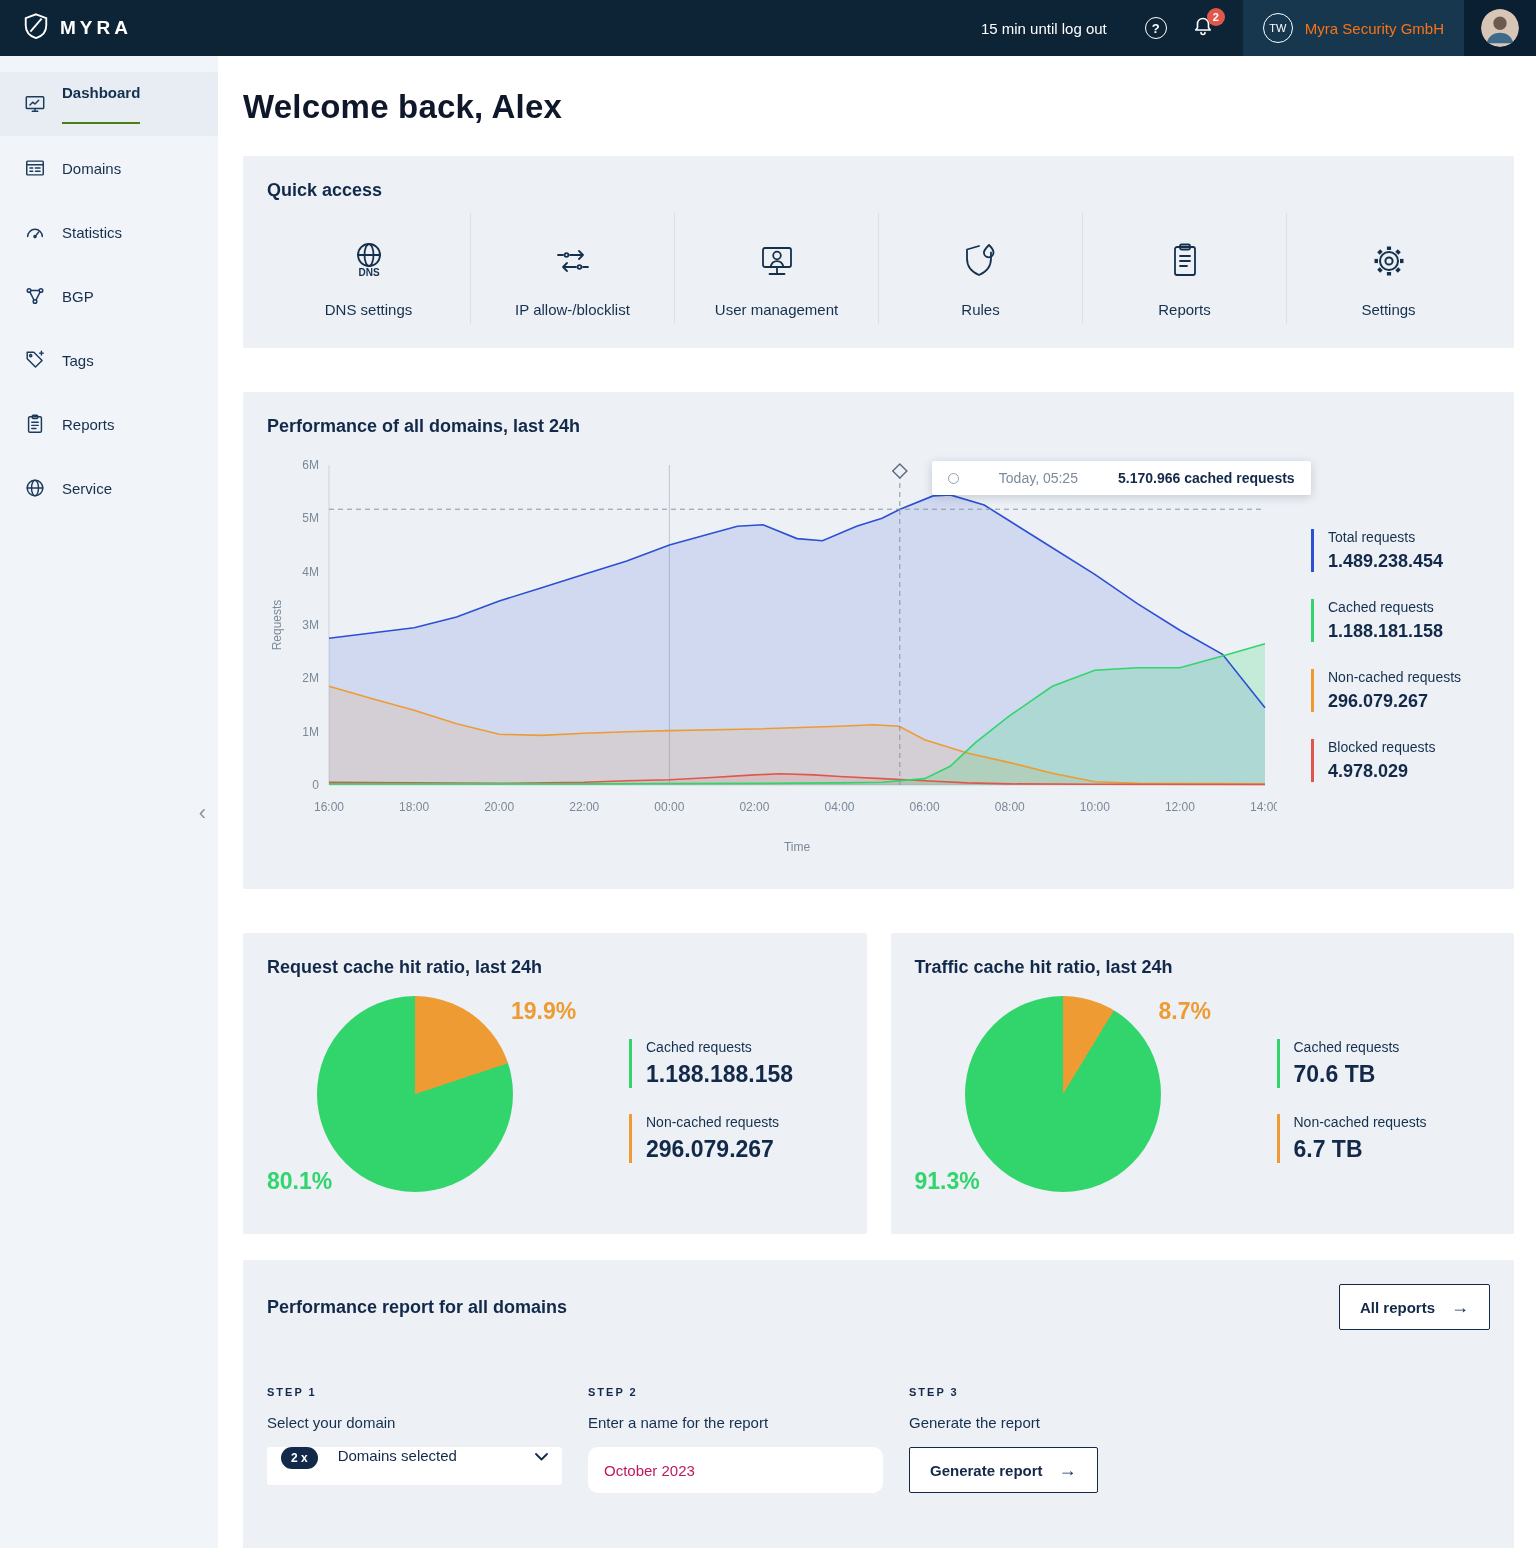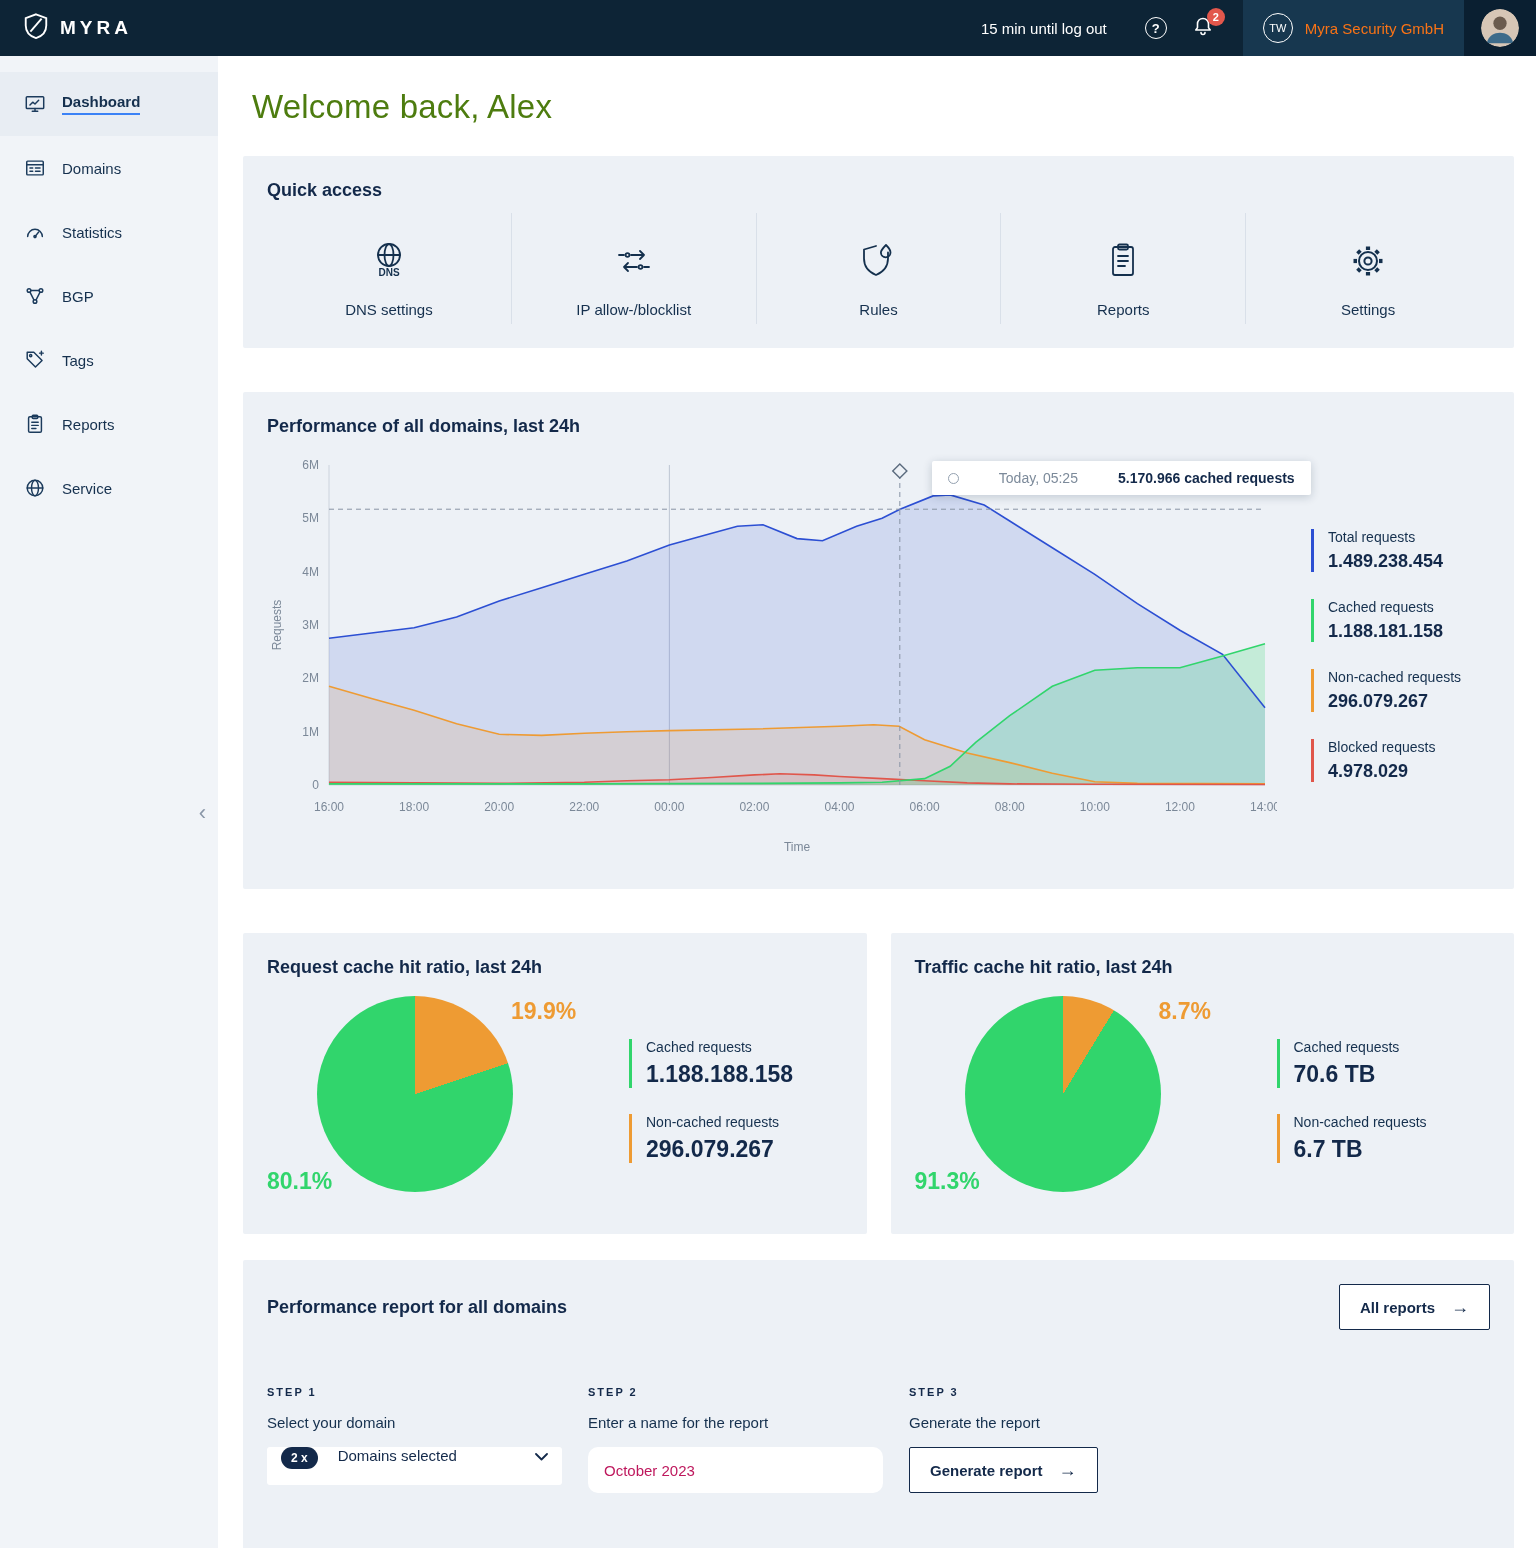--- a/index.html
+++ b/index.html
@@ -19,26 +19,26 @@
   .org-avatar{width:30px;height:30px;border-radius:50%;border:1.6px solid #fff;color:#fff;font-size:11px;font-weight:400;display:flex;align-items:center;justify-content:center}
   .org-name{color:#f97316;font-size:15px}
   .user{width:72px;background:#0a1f31;display:flex;align-items:center;justify-content:center;cursor:pointer}
   .user-avatar{width:38px;height:38px;border-radius:50%;overflow:hidden;display:block}
 
   
   .main{display:flex;height:calc(100% - 56px)}
   .sidebar{width:218px;background:#f1f4f8;position:relative;flex:none;padding-top:16px}
   .side-item{height:64px;display:flex;align-items:center;gap:16px;padding:0 24px;cursor:pointer;font-size:15px;color:#15304e}
   .side-item.active{background:#e8edf3;font-weight:700}
-  .side-item.active .side-label{border-bottom:2px solid #3b82f6;padding-bottom:3px}
+  .side-item.active .side-label{border-bottom:2px solid #4d7c0f;padding-bottom:21px}
   .side-icon{width:22px;height:22px;display:flex;align-items:center;justify-content:center;flex:none}
   .collapse{position:absolute;right:4px;top:742px;color:#8a97a8;font-size:22px;line-height:1;cursor:pointer;padding:4px 8px}
   .content{flex:1;background:#fff;padding:26px 22px 0 25px;overflow:hidden}
 
-  h1{font-size:33px;font-weight:400;color:#4d7c0f;margin:6px 9px 30px;letter-spacing:.2px}
+  h1{font-size:33px;font-weight:700;color:#0f172a;margin:6px 0 30px;letter-spacing:.2px}
 
   .panel{background:#edf1f6;border-radius:2px;padding:24px;margin-bottom:44px}
   .panel-title{font-size:18px;font-weight:700;color:#13294a}
 
   
   .qa-grid{display:flex;margin-top:12px}
   .qa-cell{flex:1;display:flex;flex-direction:column;align-items:center;gap:14px;padding:26px 0 6px;cursor:pointer}
   .qa-cell + .qa-cell{border-left:1px solid #d9e0e9}
   .qa-label{font-size:15px;color:#15304e}
 
@@ -221,20 +221,31 @@
         <div class="qa-cell">
           <span>
             <svg viewBox="0 0 44 44" width="44" height="44" fill="none" stroke="#14304d" stroke-width="1.8" stroke-linecap="round" stroke-linejoin="round">
               <path d="M7 16h5M19 16h13l-4-4m4 4-4 4"></path>
                 <circle cx="15.5" cy="16" r="1.9"></circle>
               <path d="M37 28h-5M25 28H12l4-4m-4 4 4 4"></path>
                 <circle cx="28.5" cy="28" r="1.9"></circle>
             </svg>
           </span>
           <span class="qa-label">IP allow-/blocklist</span>
+        </div>
+        <div class="qa-cell">
+          <span>
+            <svg viewBox="0 0 44 44" width="44" height="44" fill="none" stroke="#14304d" stroke-width="1.8" stroke-linecap="round" stroke-linejoin="round">
+              <rect x="8" y="9" width="28" height="19" rx="2"></rect>
+                <circle cx="22" cy="16.5" r="3.8"></circle>
+              <path d="M15.5 28c1-4 3.8-5.8 6.5-5.8s5.5 1.8 6.5 5.8"></path>
+                <path d="M22 28v7M14.5 35h15"></path>
+            </svg>
+          </span>
+          <span class="qa-label">User management</span>
         </div>
         <div class="qa-cell">
           <span>
             <svg viewBox="0 0 44 44" width="44" height="44" fill="none" stroke="#14304d" stroke-width="1.8" stroke-linecap="round" stroke-linejoin="round">
               <path d="M20 7 8 10.5v9c0 9 5.5 13.8 12 16.5 6.5-2.7 12-7.5 12-16.5v-6"></path>
               <path d="M30 6c2.8 2.8 4.5 5.2 4.5 7.5a4.8 4.8 0 0 1-9.6 0c0-2.3 2.3-4.7 5.1-7.5z"></path>
             </svg>
           </span>
           <span class="qa-label">Rules</span>
         </div>

